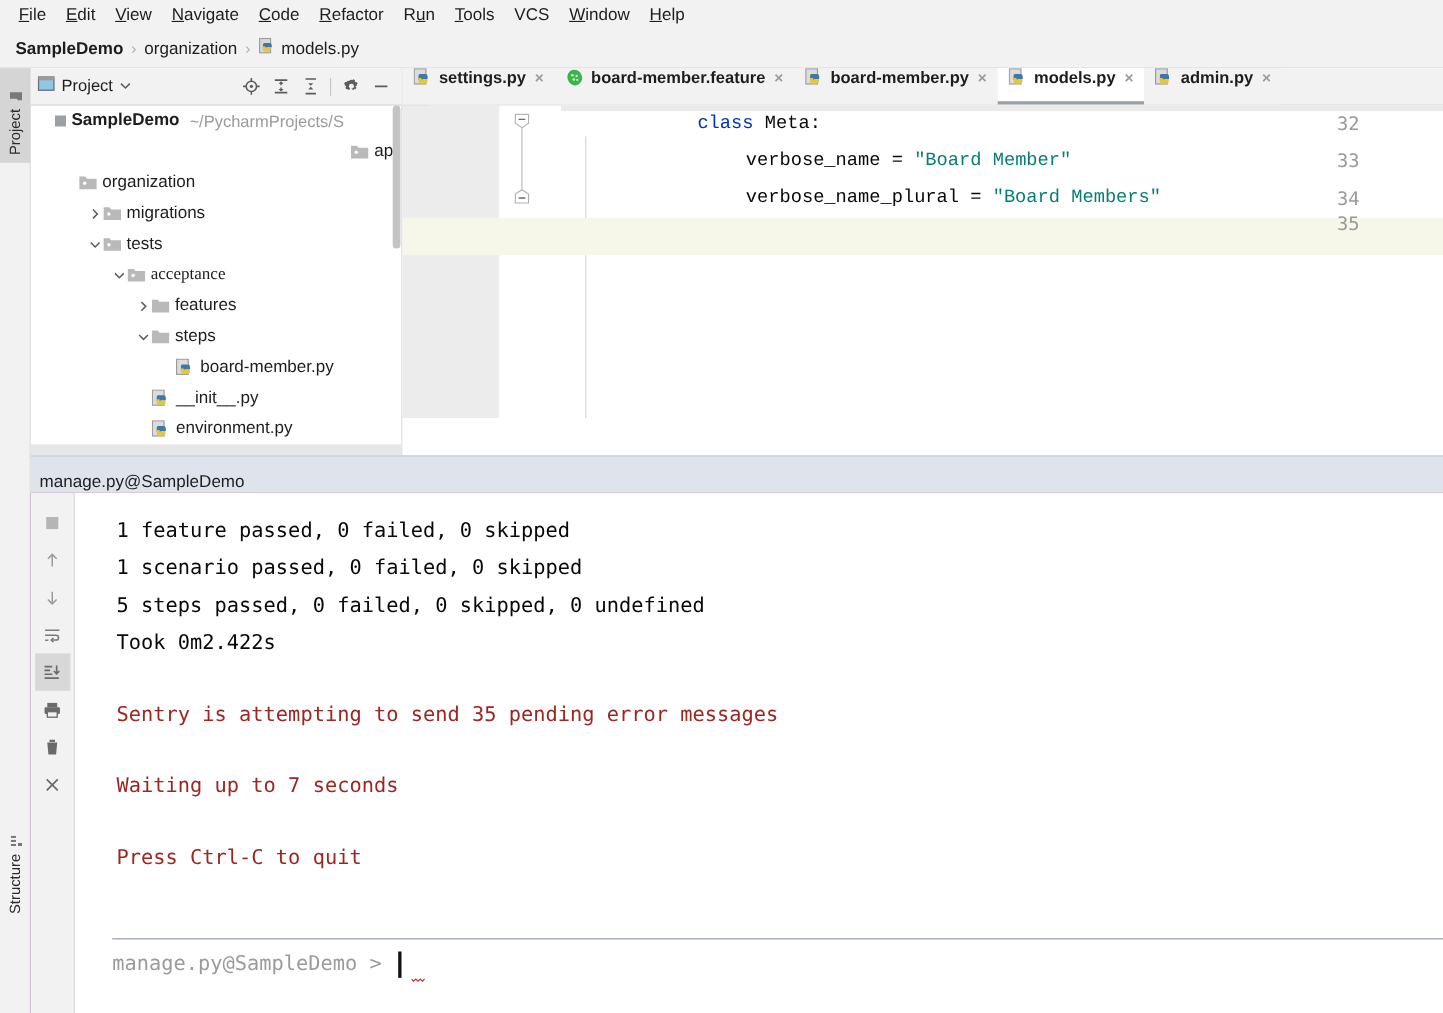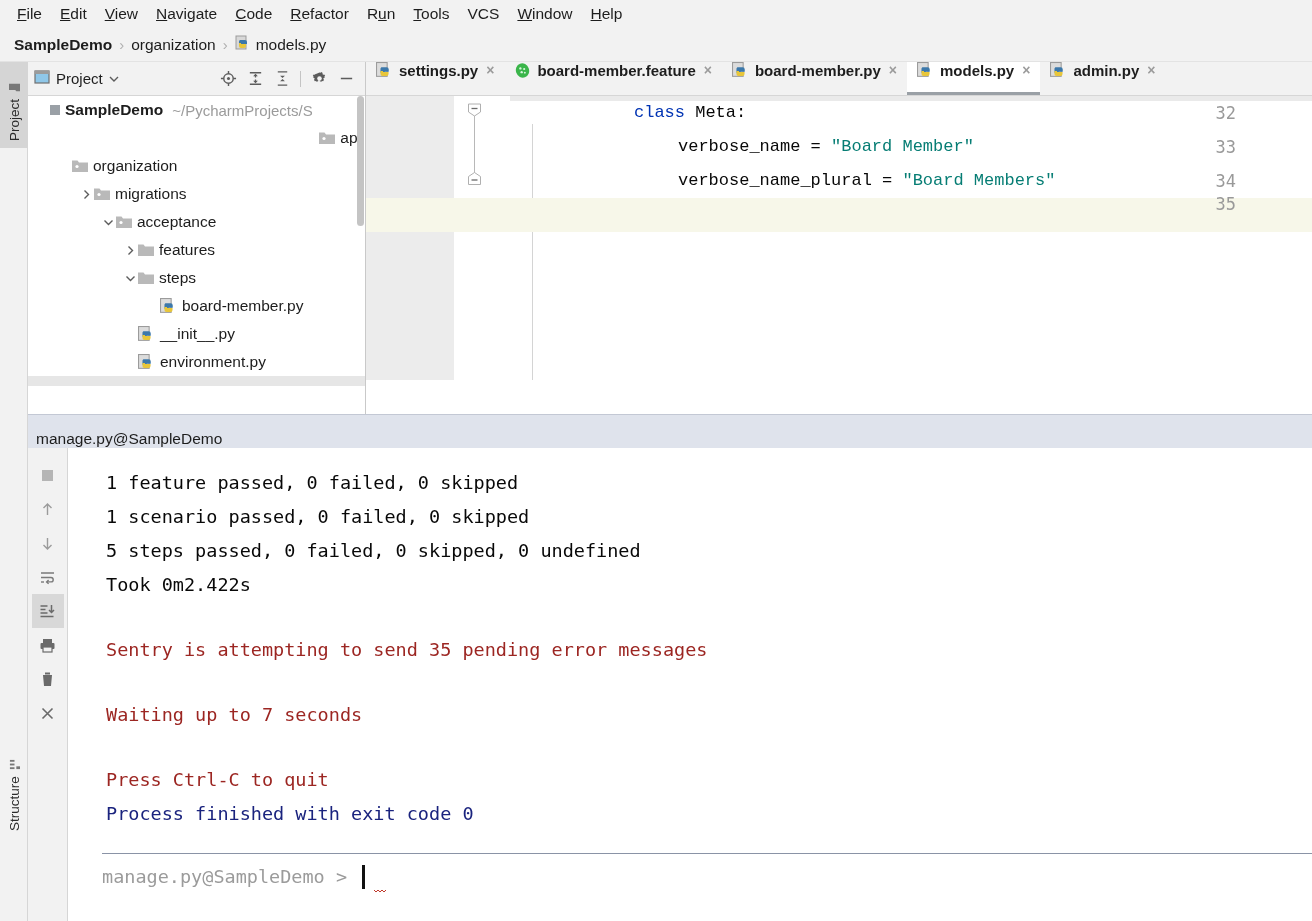--- a/index.html
+++ b/index.html
@@ -303,21 +303,35 @@
             </svg>
           </span>
           <span style="display: inline-flex; align-items: center;">
             <svg width="16" height="14" viewBox="0 0 16 14">
               <path d="M0 1.5h5.5L7 3.4H16V13H0z" fill="#b9b9b9"></path>
               <circle cx="5" cy="7.5" r="1.6" fill="#ffffff"></circle>
             </svg>
           </span>
           <span class="tree-label">migrations</span>
         </div>
-        <div class="tree-row" style="padding-left: 72px;">
+        <div class="tree-row" style="padding-left: 50px;">
+          <span class="tw">
+            <svg width="11" height="11" viewBox="0 0 11 11">
+              <path d="M1.5 3.5l4 4 4-4" stroke="#5c5c5c" stroke-width="1.4" fill="none"></path>
+            </svg>
+          </span>
+          <span style="display: inline-flex; align-items: center;">
+            <svg width="16" height="14" viewBox="0 0 16 14">
+              <path d="M0 1.5h5.5L7 3.4H16V13H0z" fill="#b9b9b9"></path>
+              <circle cx="5" cy="7.5" r="1.6" fill="#ffffff"></circle>
+            </svg>
+          </span>
+          <span class="tree-label">tests</span>
+        </div>
+        <div class="tree-row" style="padding-left: 72px; font-family: Liberation Serif, serif;">
           <span class="tw">
             <svg width="11" height="11" viewBox="0 0 11 11">
               <path d="M1.5 3.5l4 4 4-4" stroke="#5c5c5c" stroke-width="1.4" fill="none"></path>
             </svg>
           </span>
           <span style="display: inline-flex; align-items: center;">
             <svg width="16" height="14" viewBox="0 0 16 14">
               <path d="M0 1.5h5.5L7 3.4H16V13H0z" fill="#b9b9b9"></path>
               <circle cx="5" cy="7.5" r="1.6" fill="#ffffff"></circle>
             </svg>
@@ -540,21 +554,20 @@
       <div class="console">
         <div id="conslines">
             <div class="cons-line">1 feature passed, 0 failed, 0 skipped</div>
             <div class="cons-line">1 scenario passed, 0 failed, 0 skipped</div>
             <div class="cons-line">5 steps passed, 0 failed, 0 skipped, 0 undefined</div>
             <div class="cons-line">Took 0m2.422s</div>
             <div class="cons-line err">Sentry is attempting to send 35 pending error messages</div>
             <div class="cons-line err">Waiting up to 7 seconds</div>
             <div class="cons-line err">Press Ctrl-C to quit</div>
             <div class="cons-line"></div>
-            <div class="cons-line ok">Process finished with exit code 0</div>
           </div>
         <div class="cons-divider"></div>
         <div class="cons-prompt">
           <span>manage.py@SampleDemo &gt; </span><span class="caret"></span>
         </div>
         <svg class="squig" viewBox="0 0 14 5">
           <path d="M0 2 L2 4 L4 2 L6 4 L8 2 L10 4 L12 2" stroke="#c0392b" stroke-width="1" fill="none"></path>
         </svg>
 
       </div>

